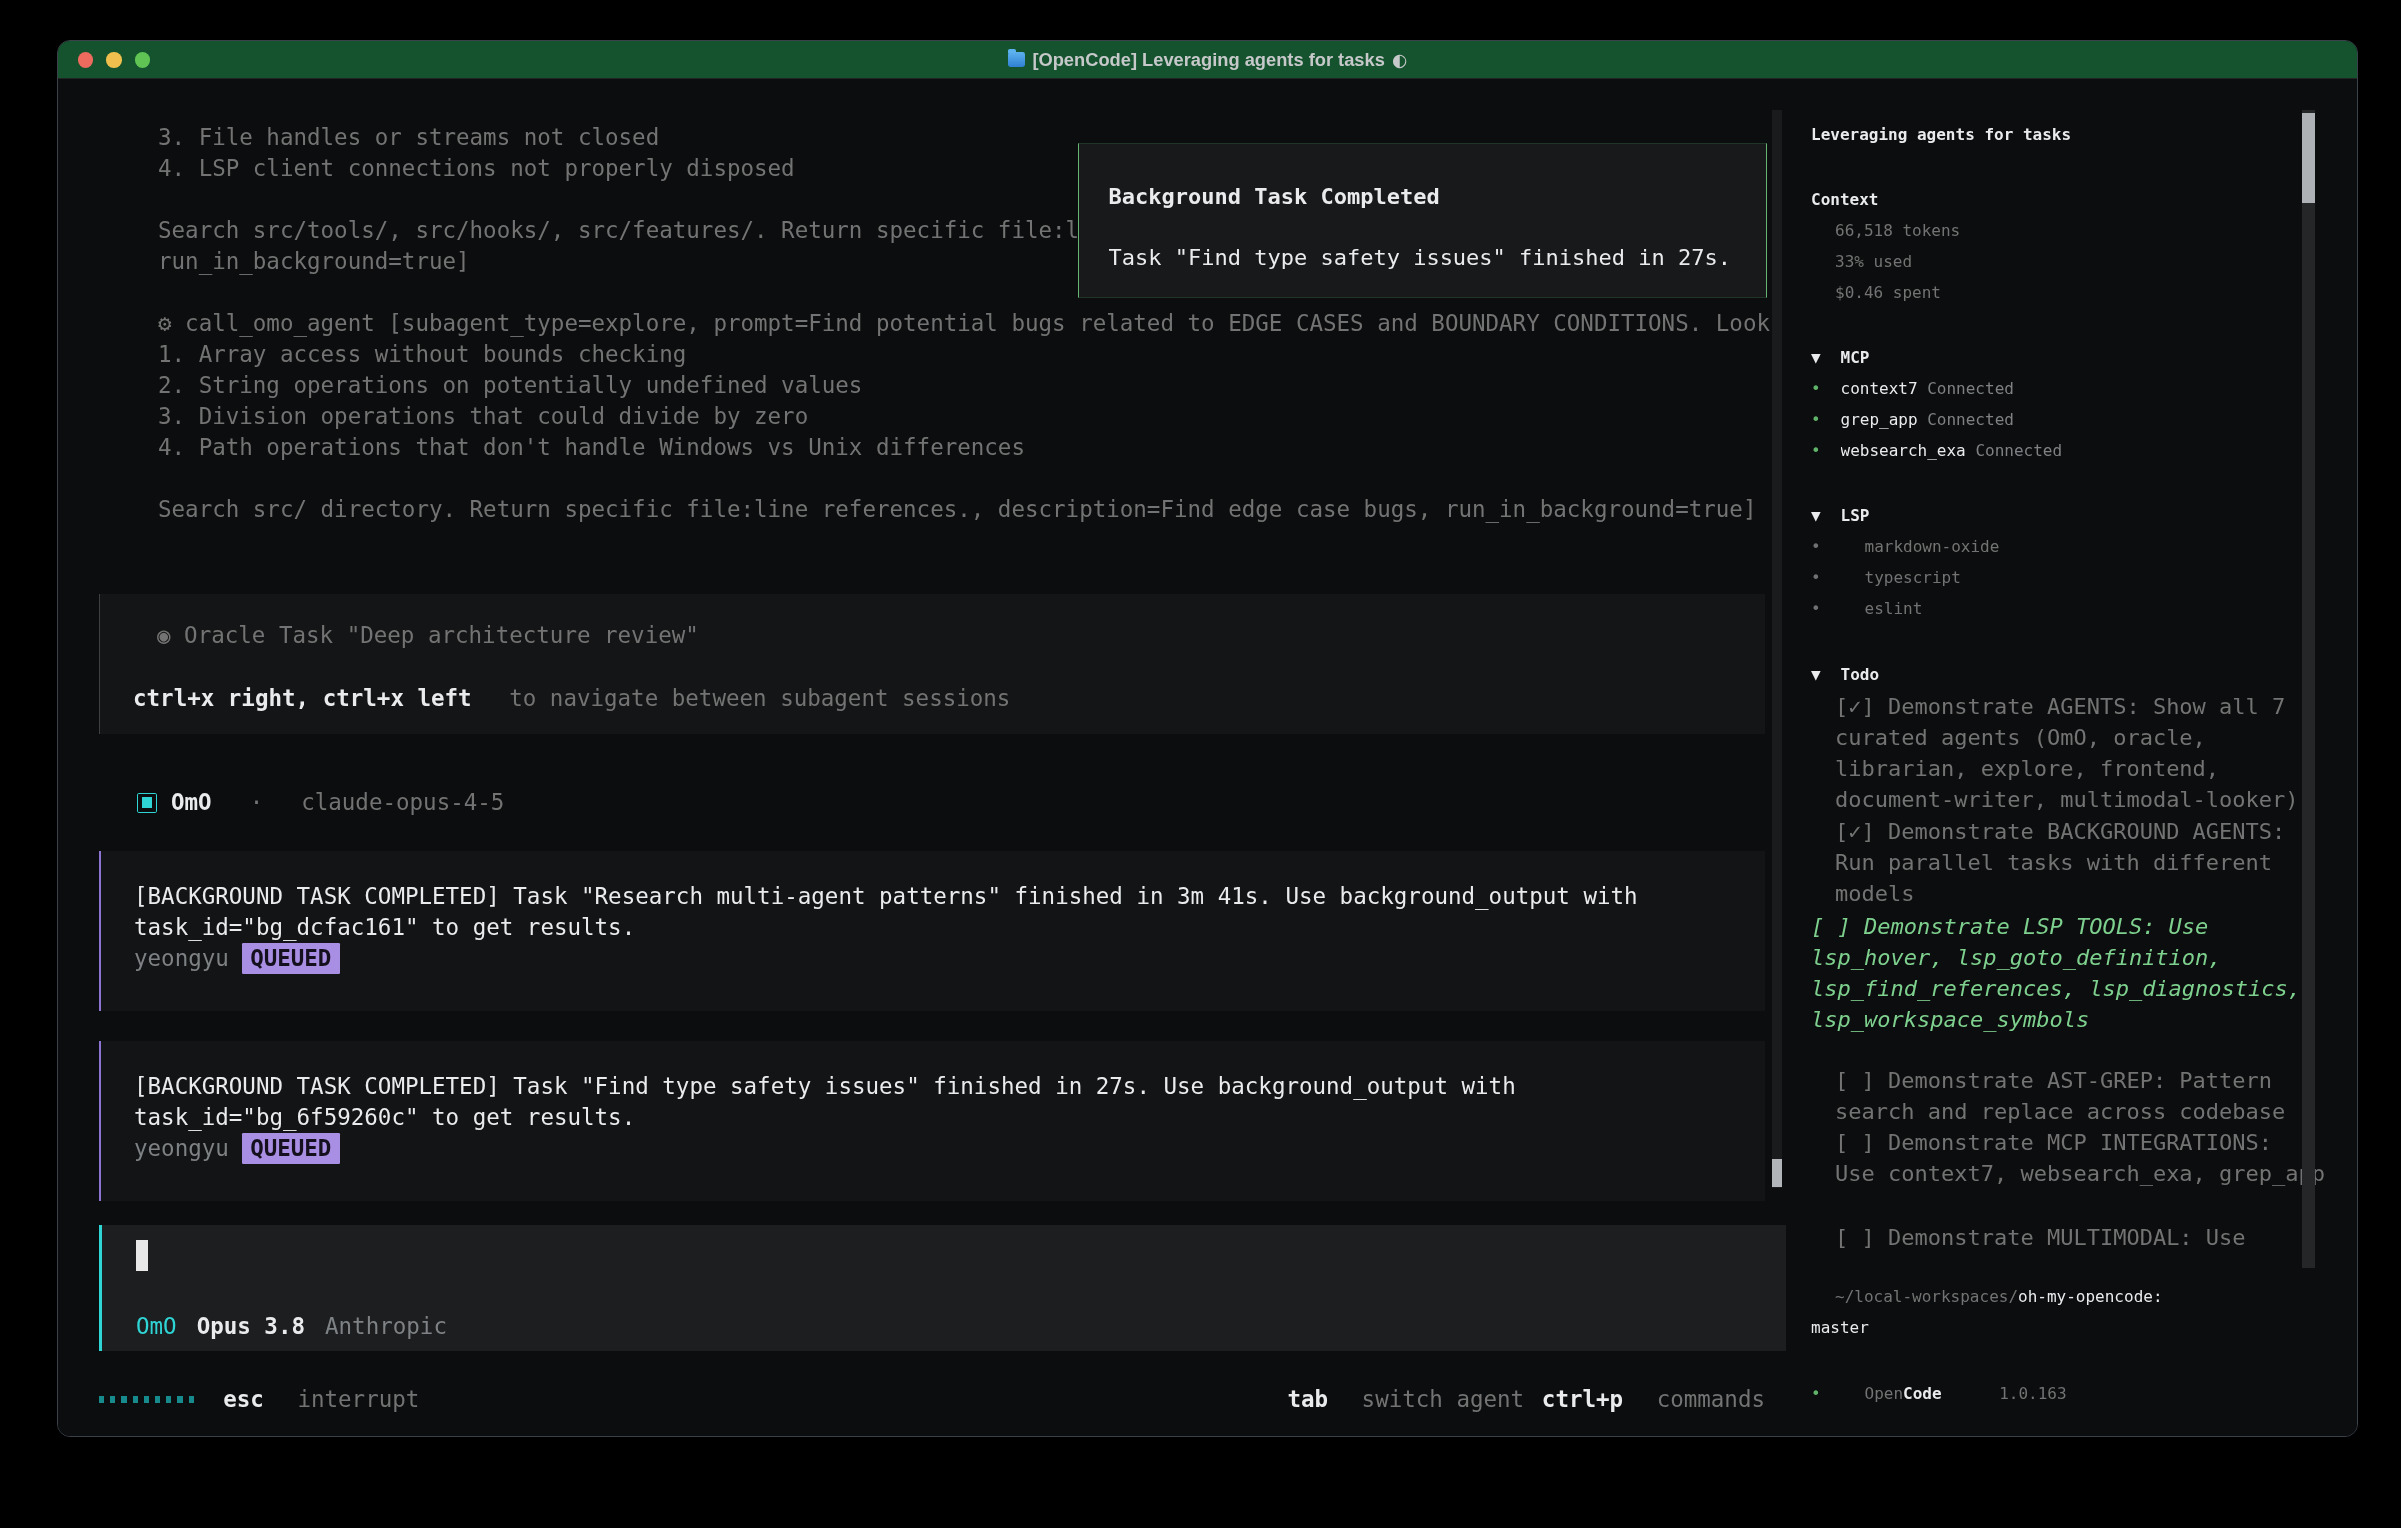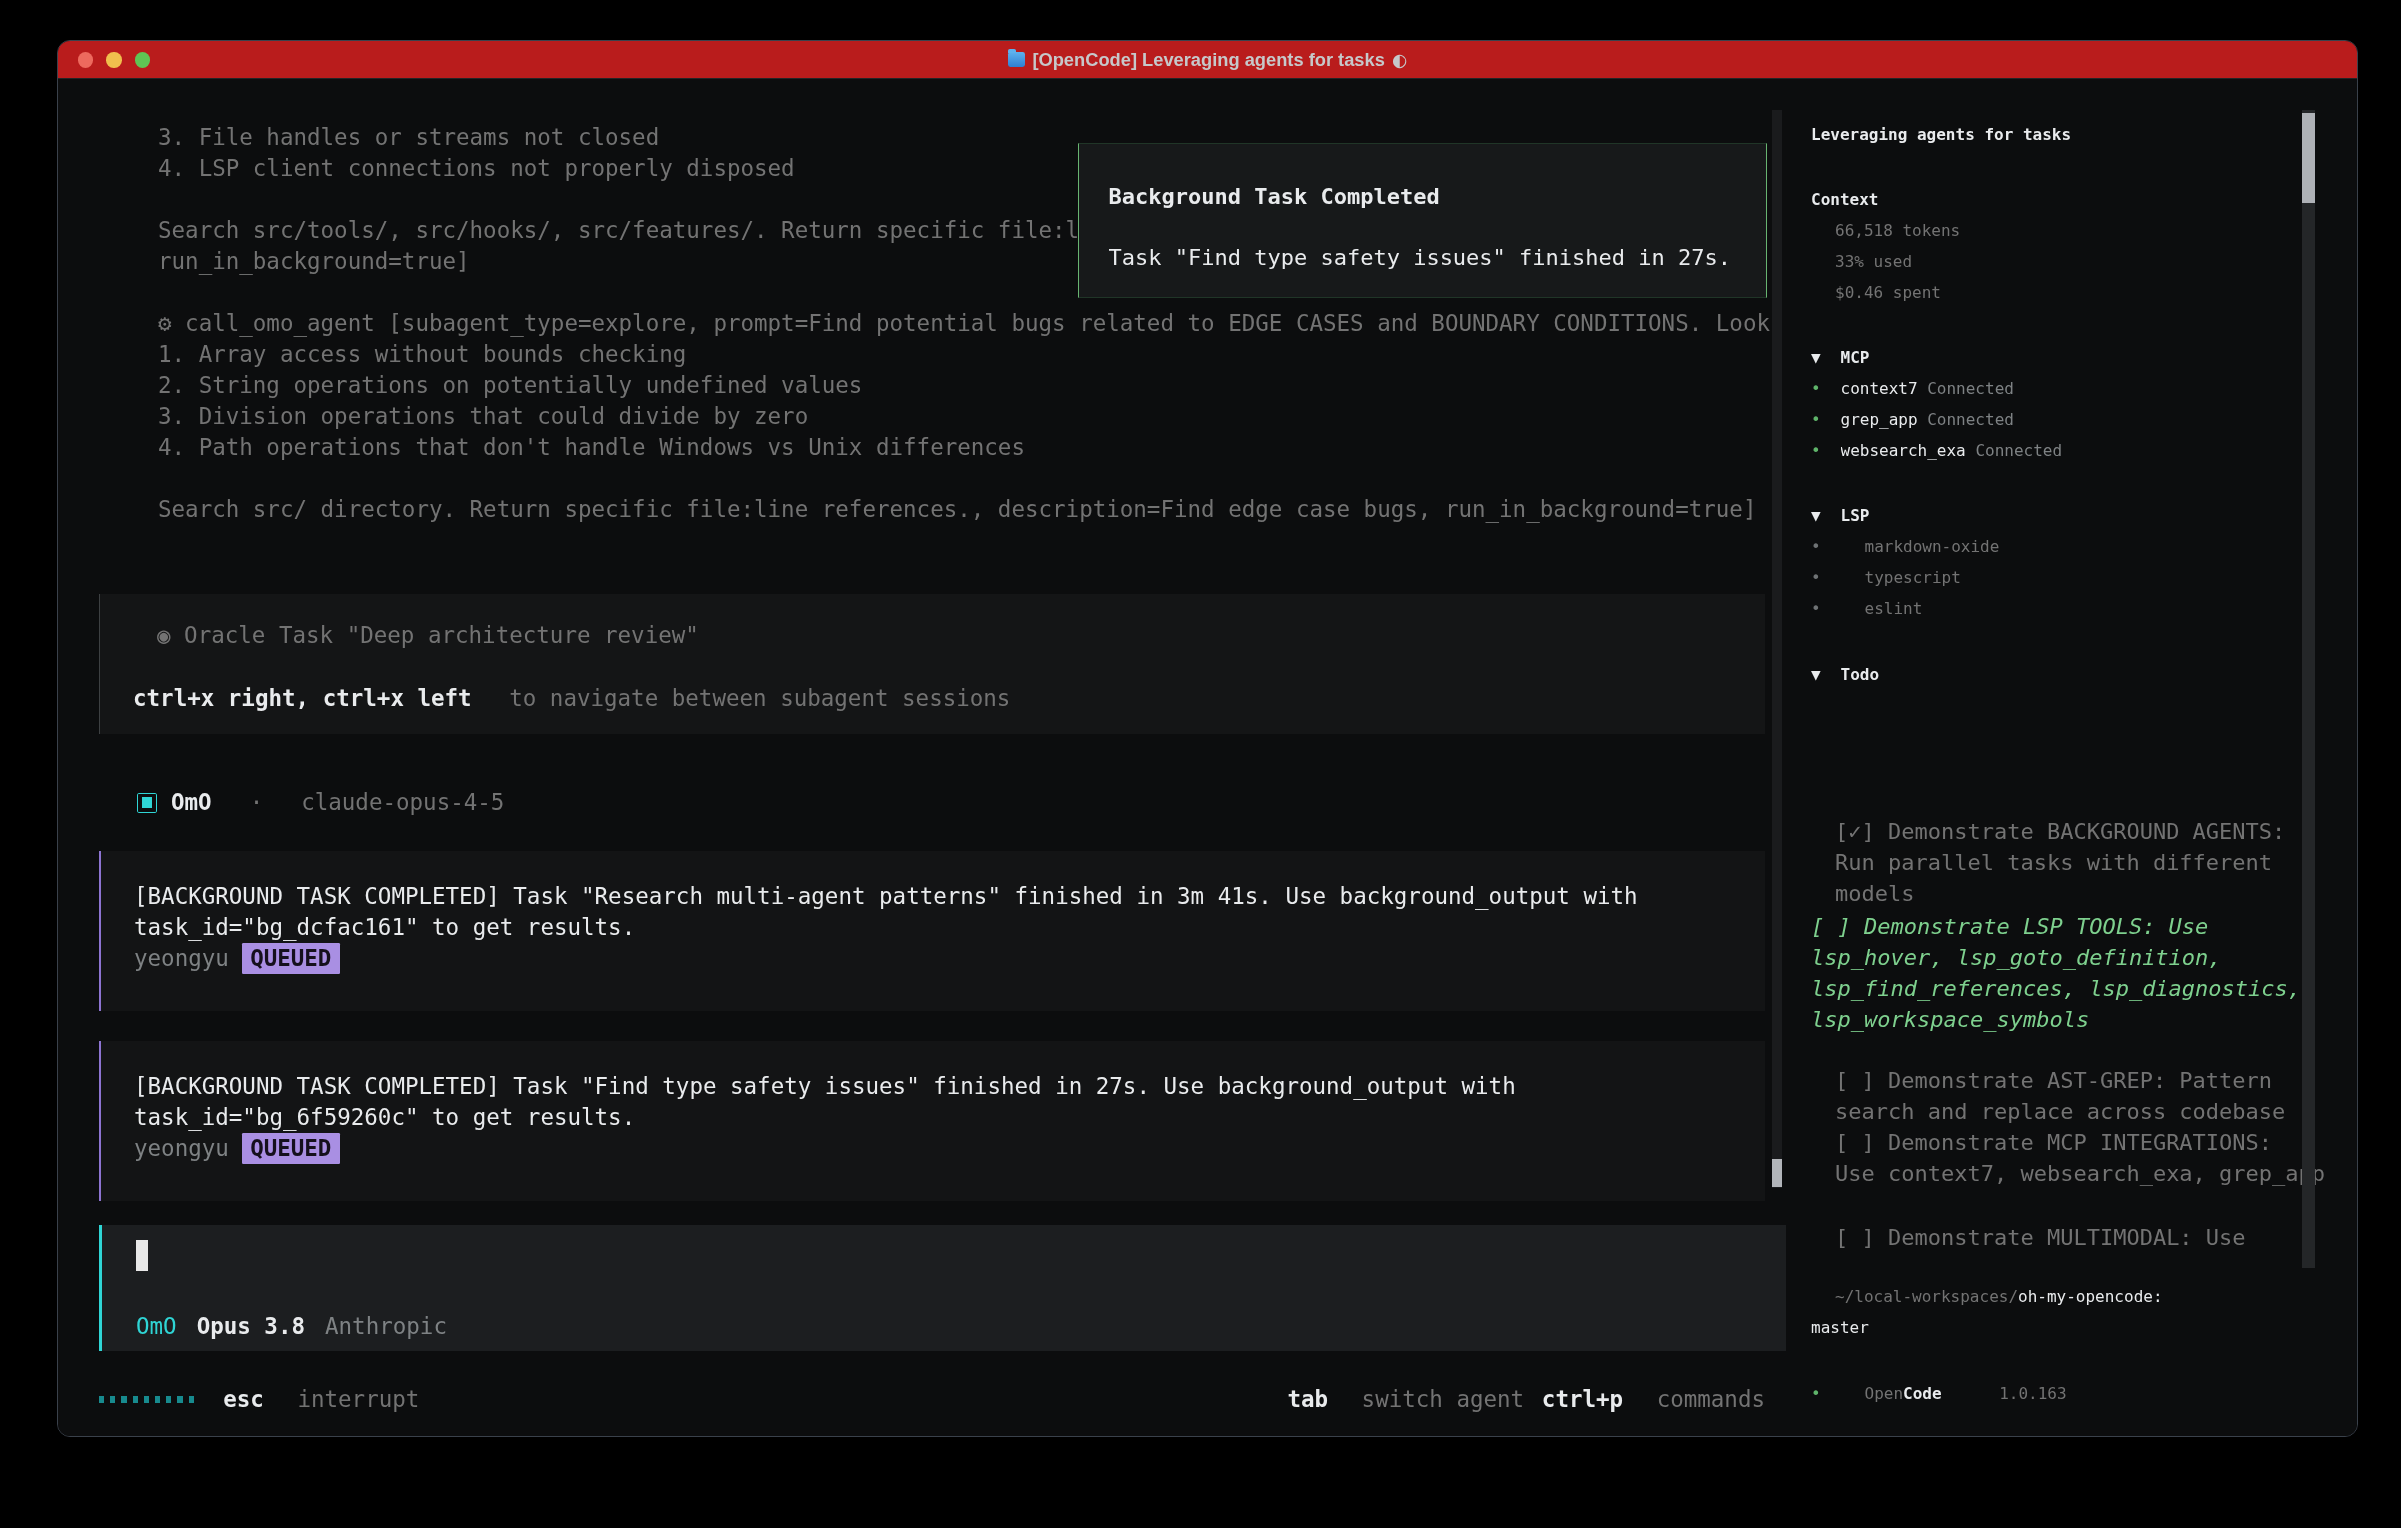--- a/index.html
+++ b/index.html
@@ -3,21 +3,21 @@
 <meta charset="utf-8">
 <style>
   html,body{margin:0;padding:0;background:#000;width:2401px;height:1528px;overflow:hidden;}
   *{box-sizing:border-box;}
   .mono{font-family:"DejaVu Sans Mono",monospace;}
   .win{
     position:absolute;left:57px;top:40px;width:2301px;height:1397px;
     background:#0c0d0e;border:1.2px solid #3a414b;border-radius:13px;overflow:hidden;
   }
   .titlebar{
-    position:absolute;top:0;left:0;right:0;height:38px;background:#b91c1c;
+    position:absolute;top:0;left:0;right:0;height:38px;background:#14532d;
     border-bottom:0.6px solid #232425;display:flex;align-items:center;justify-content:center;
     font-family:"Liberation Sans",sans-serif;
   }
   .traffic{position:absolute;left:20px;top:0;height:38px;display:flex;align-items:center;gap:13px;}
   .tl{width:15.4px;height:15.4px;border-radius:50%;}
   .tl.red{background:#ed6a5e;} .tl.yellow{background:#f0bf4d;} .tl.green{background:#5fc454;}
   .titlewrap{display:flex;align-items:center;gap:7px;color:#c6c8ca;font-weight:bold;font-size:18.3px;}
   .file-icon{display:inline-block;width:17.7px;height:15.4px;border-radius:2.4px;
     background:linear-gradient(180deg,#5db1ee 0%,#2f80d3 100%);position:relative;}
   .file-icon:before{content:"";position:absolute;left:0;top:-2.4px;width:8.3px;height:3.5px;border-radius:1.8px 1.8px 0 0;background:#5db1ee;}
@@ -249,20 +249,24 @@
           <span class="line t-gray">eslint</span>
         </div>
       </div>
 
       <div class="sb-block" style="top:580px;">
         <div class="item">
           <span class="line bullet t-white">▼</span>
           <span class="line t-white t-bold">Todo</span>
         </div>
       </div>
+      <div class="sb-block prelines t-gray" style="top:612px;">[✓] Demonstrate AGENTS: Show all 7
+curated agents (OmO, oracle,
+librarian, explore, frontend,
+document-writer, multimodal-looker)</div>
       <div class="sb-block prelines t-gray" style="top:737px;">[✓] Demonstrate BACKGROUND AGENTS:
 Run parallel tasks with different
 models</div>
       <div class="sb-block prelines t-green" style="top:832px;">[ ] Demonstrate LSP TOOLS: Use
 lsp_hover, lsp_goto_definition,
 lsp_find_references, lsp_diagnostics,
  lsp_workspace_symbols</div>
       <div class="sb-block prelines t-gray" style="top:986px;">[ ] Demonstrate AST-GREP: Pattern
 search and replace across codebase</div>
       <div class="sb-block prelines t-gray" style="top:1048px;">[ ] Demonstrate MCP INTEGRATIONS:

